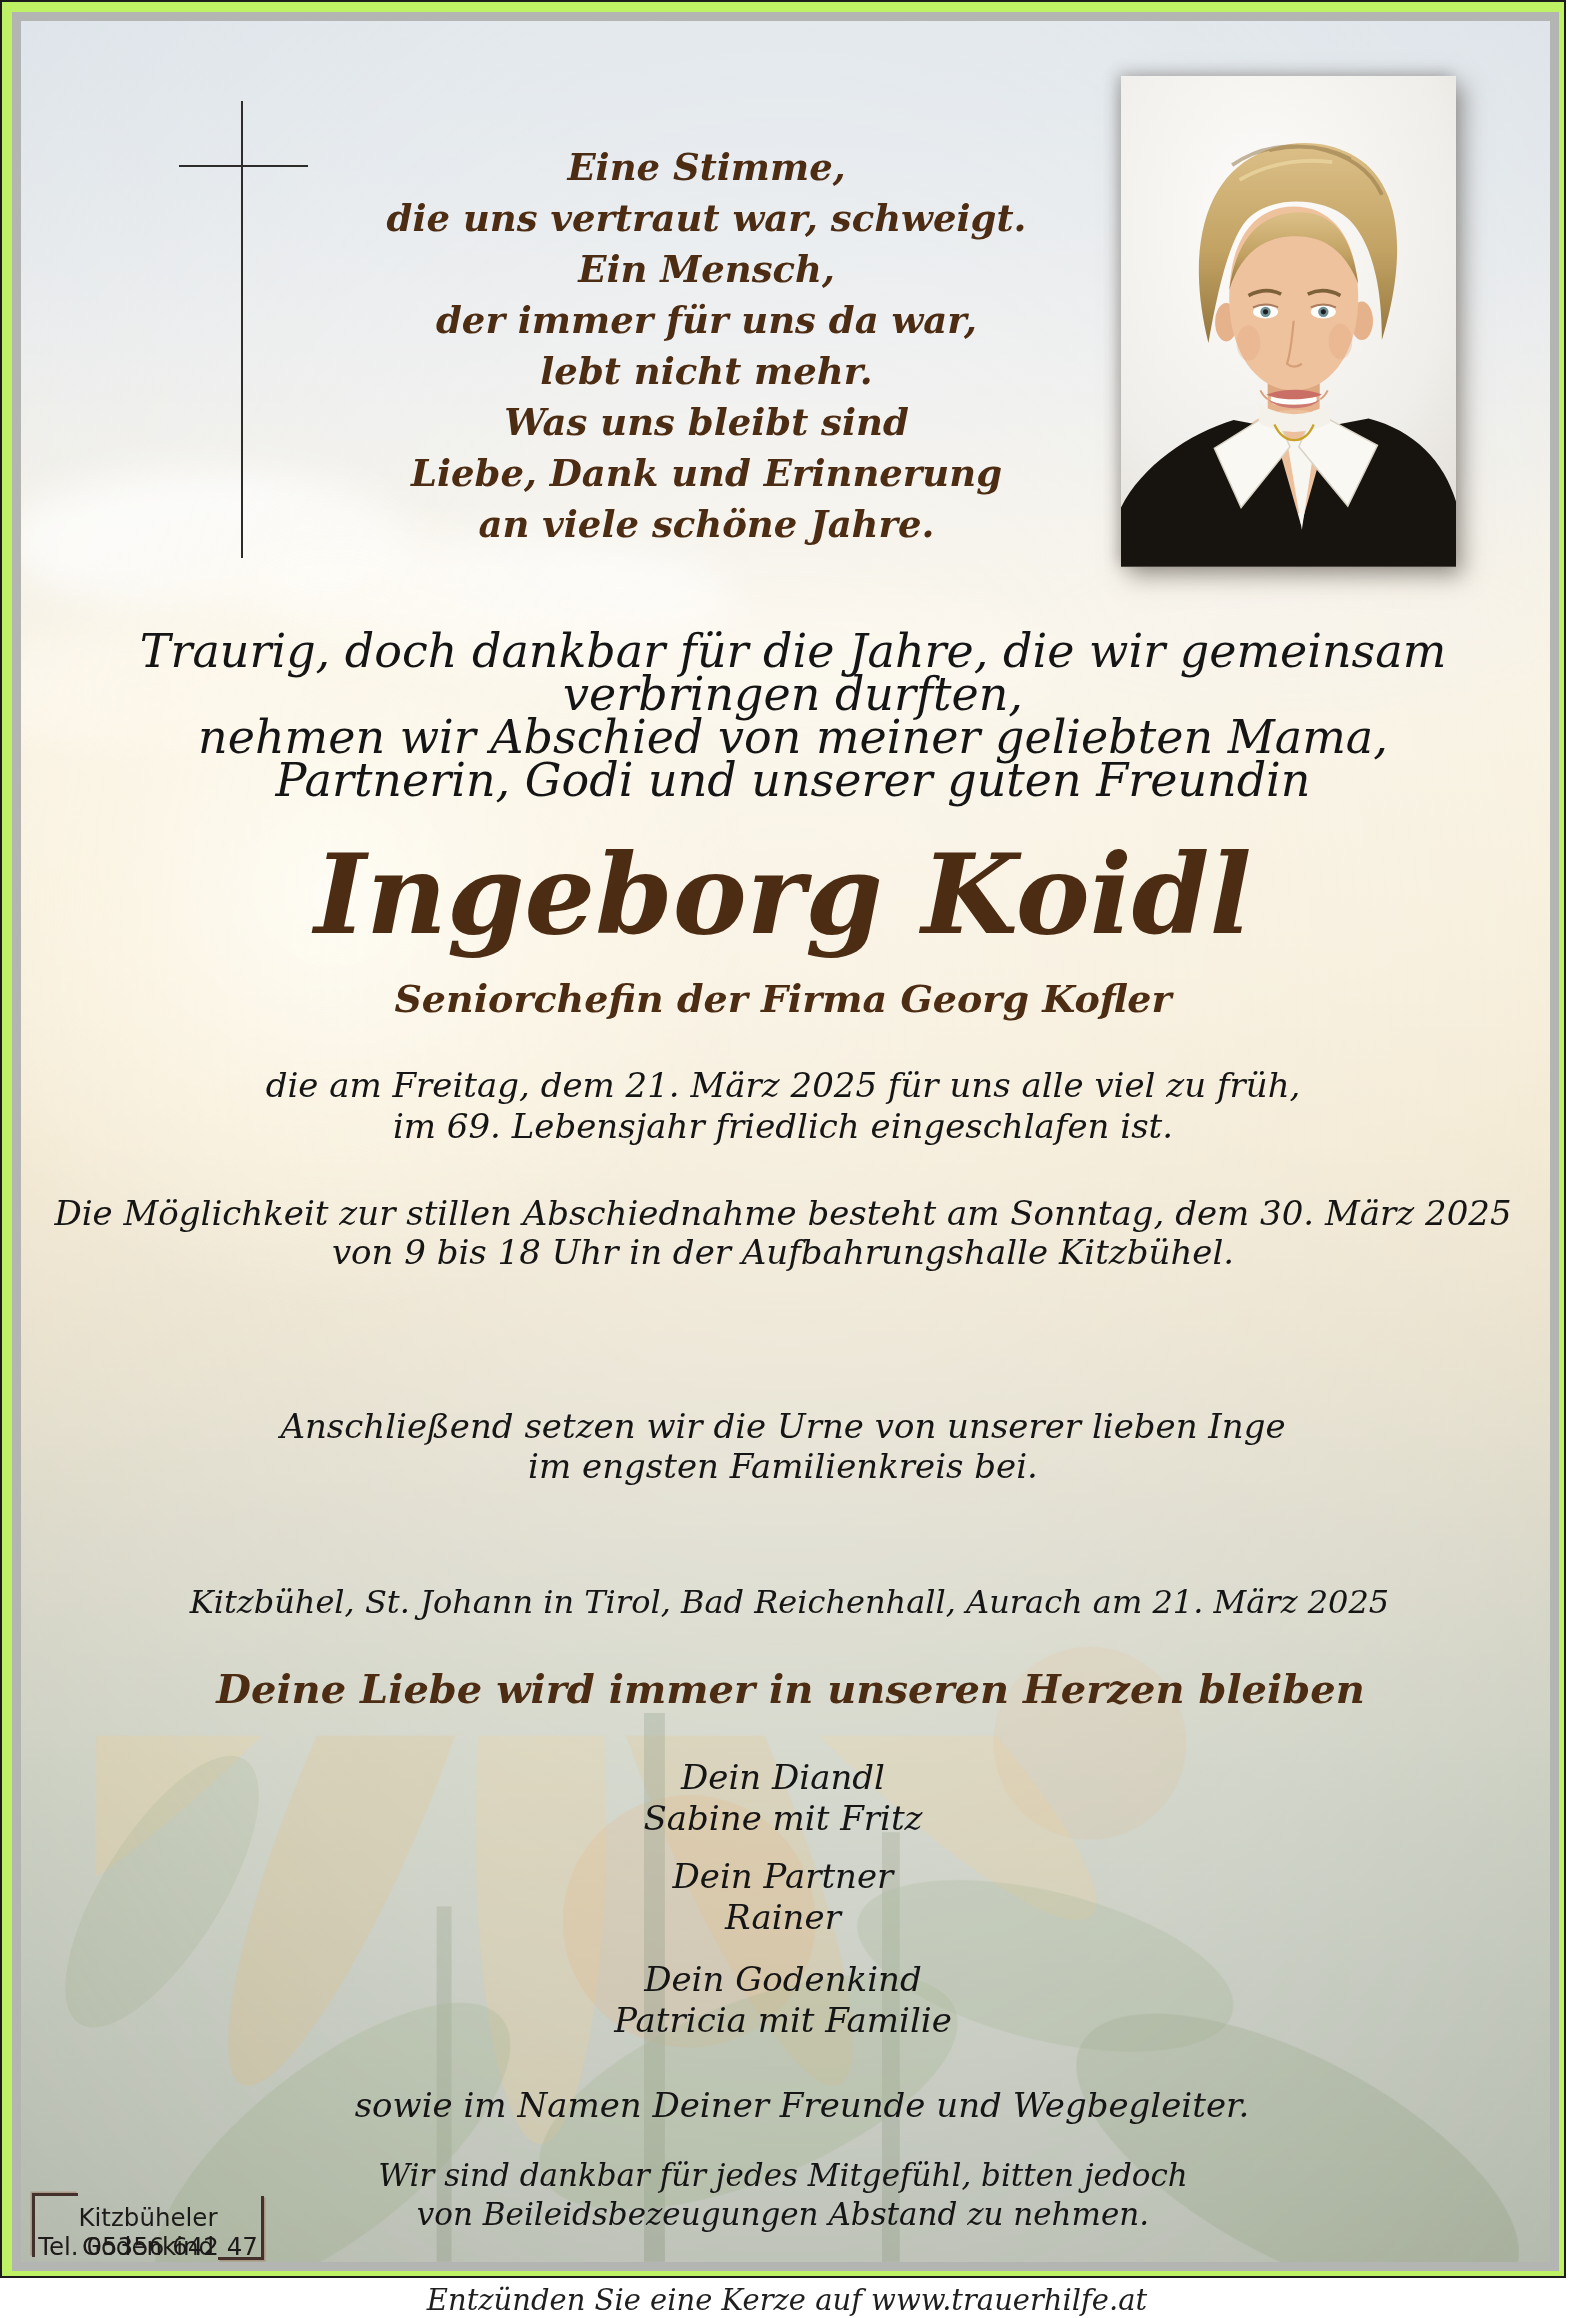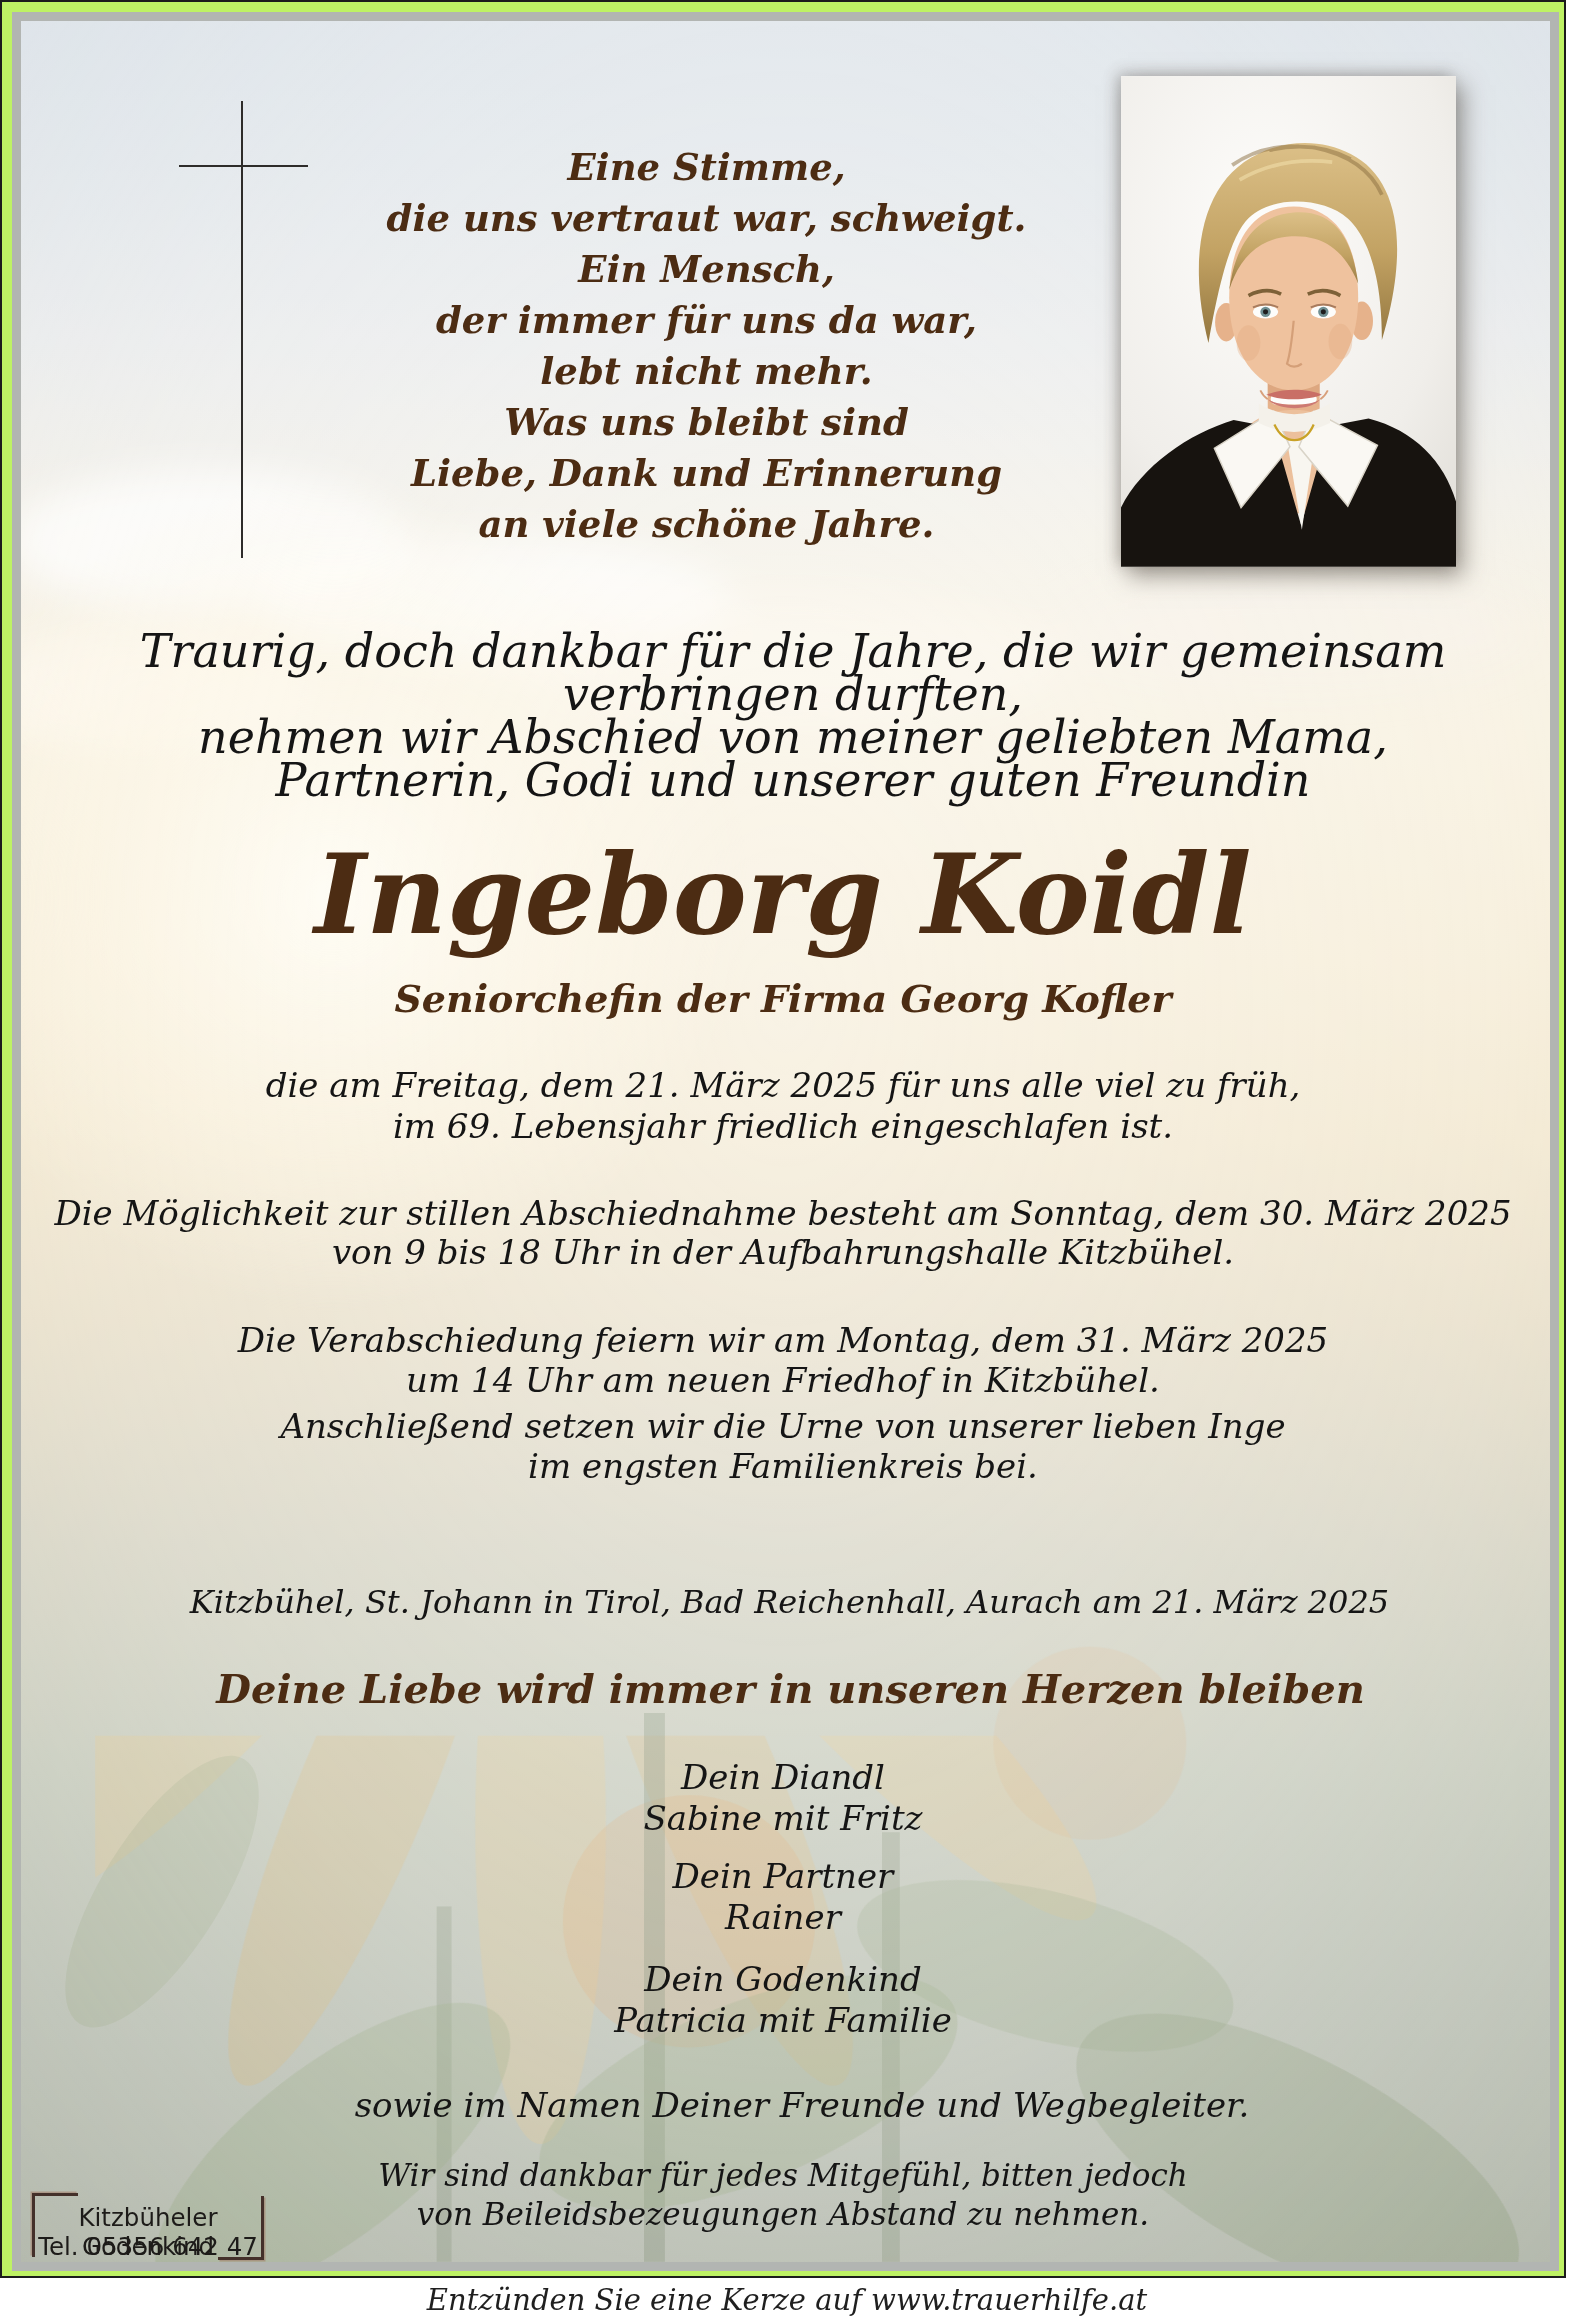--- a/index.html
+++ b/index.html
@@ -267,24 +267,20 @@
   <div class="blk para-death">
     <div>die am Freitag, dem 21. März 2025 für uns alle viel zu früh,</div>
     <div>im 69. Lebensjahr friedlich eingeschlafen ist.</div>
   </div>
 
   <div class="blk para-viewing">
     <div>Die Möglichkeit zur stillen Abschiednahme besteht am Sonntag, dem 30. März 2025</div>
     <div>von 9 bis 18 Uhr in der Aufbahrungshalle Kitzbühel.</div>
   </div>
 
-  <div class="blk para-farewell">
-    <div>Die Verabschiedung feiern wir am Montag, dem 31. März 2025</div>
-    <div>um 14 Uhr am neuen Friedhof in Kitzbühel.</div>
-  </div>
 
   <div class="blk para-urn">
     <div>Anschließend setzen wir die Urne von unserer lieben Inge</div>
     <div>im engsten Familienkreis bei.</div>
   </div>
 
   <div class="blk cities">Kitzbühel, St. Johann in Tirol, Bad Reichenhall, Aurach am 21. März 2025</div>
 
   <div class="script tribute">Deine Liebe wird immer in unseren Herzen bleiben</div>
 

